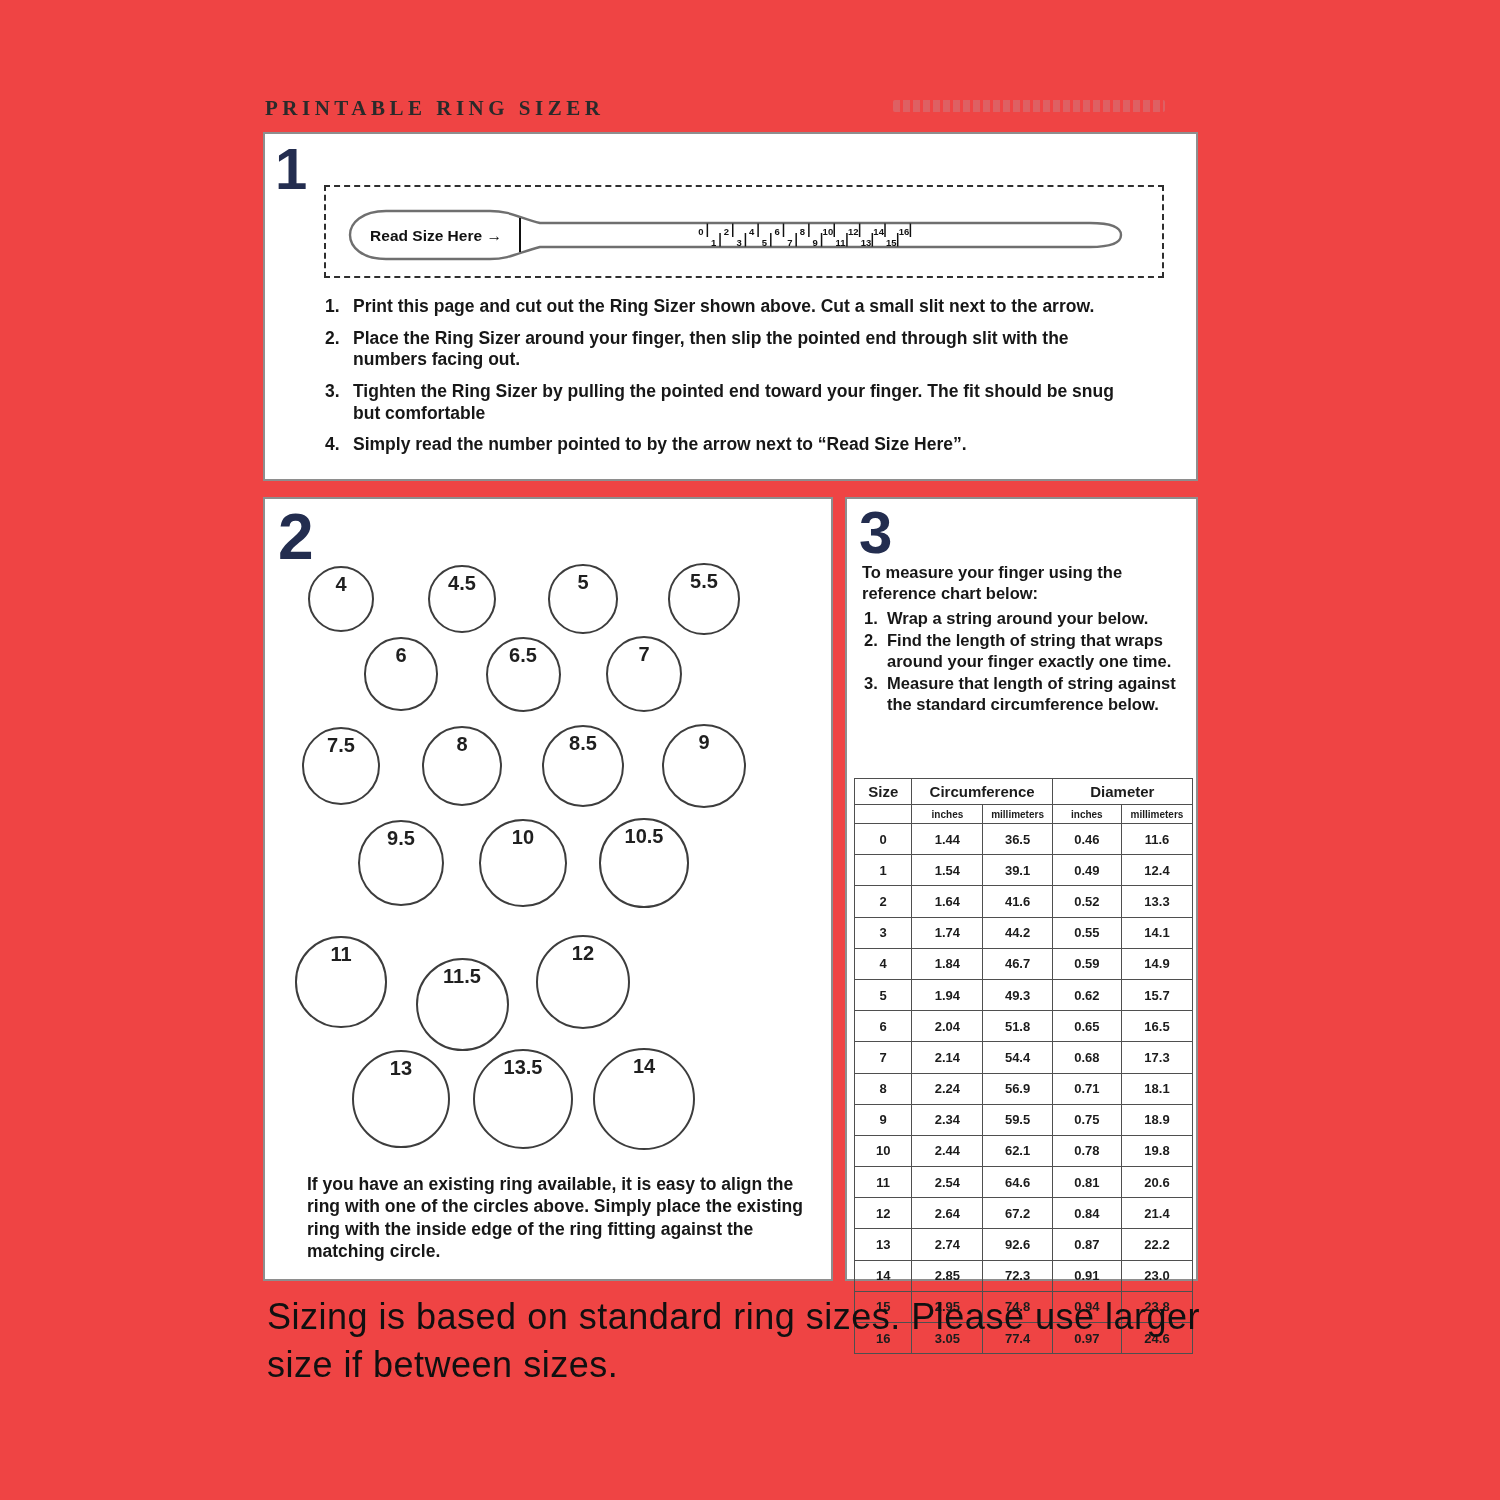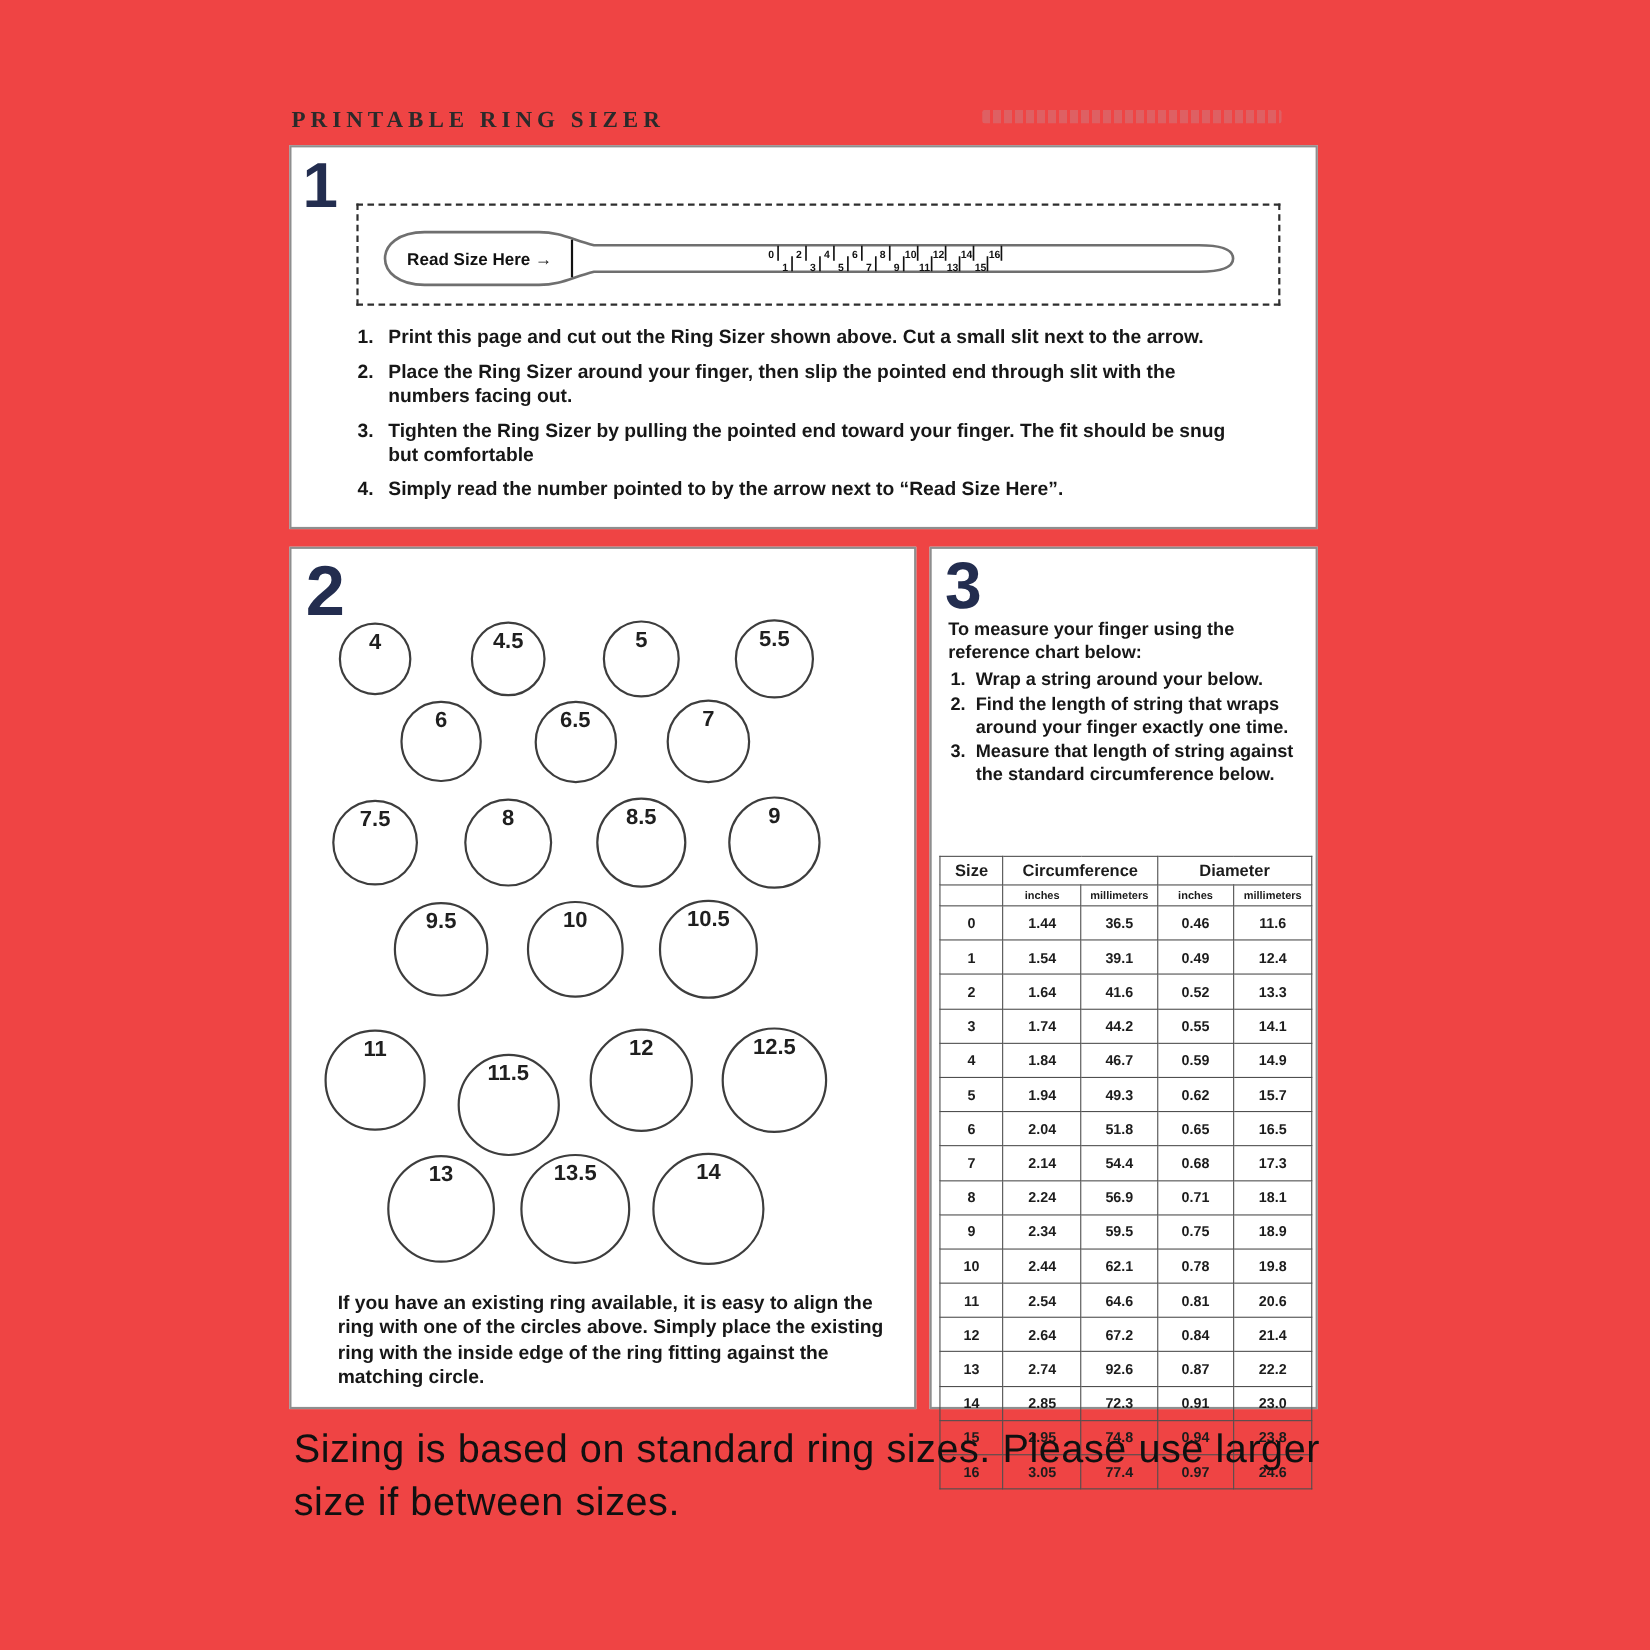--- a/index.html
+++ b/index.html
@@ -166,23 +166,20 @@
         </div>
         <div class="ring-circle" style="left: 30.4px; top: 437.4px; height: 91.2px; width: 91.2px;">
           <span>11</span>
         </div>
         <div class="ring-circle" style="left: 150.5px; top: 459px; height: 93px; width: 93px;">
           <span>11.5</span>
         </div>
         <div class="ring-circle" style="left: 270.6px; top: 435.6px; height: 94.8px; width: 94.8px;">
           <span>12</span>
         </div>
-        <div class="ring-circle" style="left: 390.7px; top: 434.7px; height: 96.6px; width: 96.6px;">
-          <span>12.5</span>
-        </div>
         <div class="ring-circle" style="left: 86.8px; top: 550.8px; height: 98.4px; width: 98.4px;">
           <span>13</span>
         </div>
         <div class="ring-circle" style="left: 207.9px; top: 549.9px; height: 100.2px; width: 100.2px;">
           <span>13.5</span>
         </div>
         <div class="ring-circle" style="left: 328px; top: 549px; height: 102px; width: 102px;">
           <span>14</span>
         </div>
       </div>

